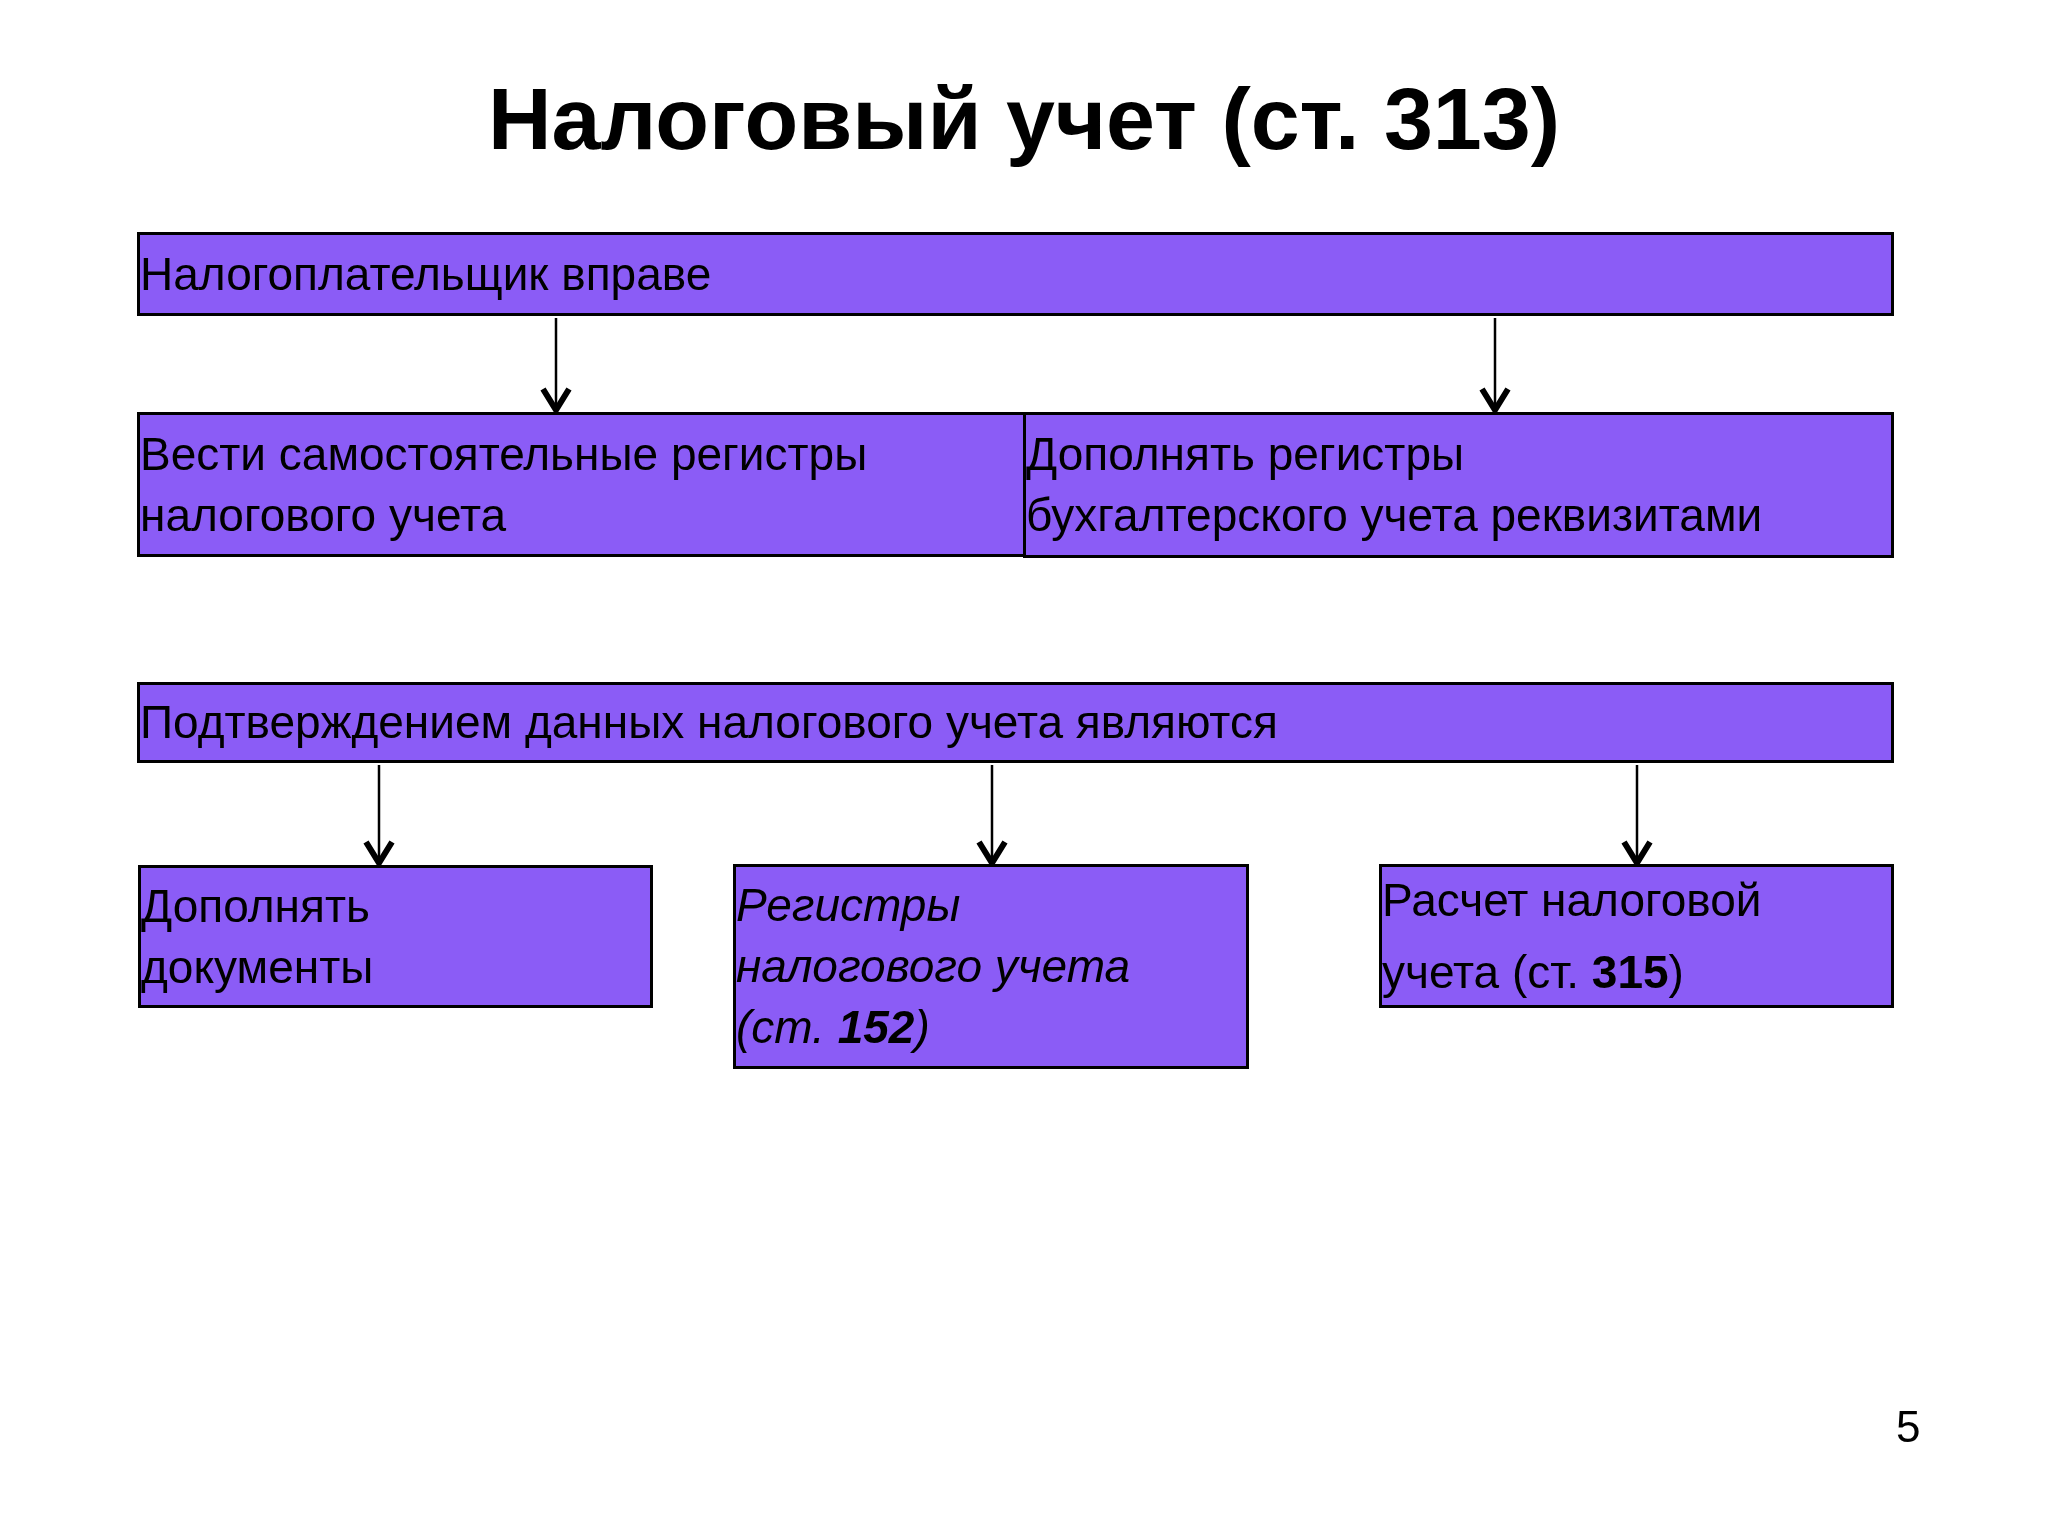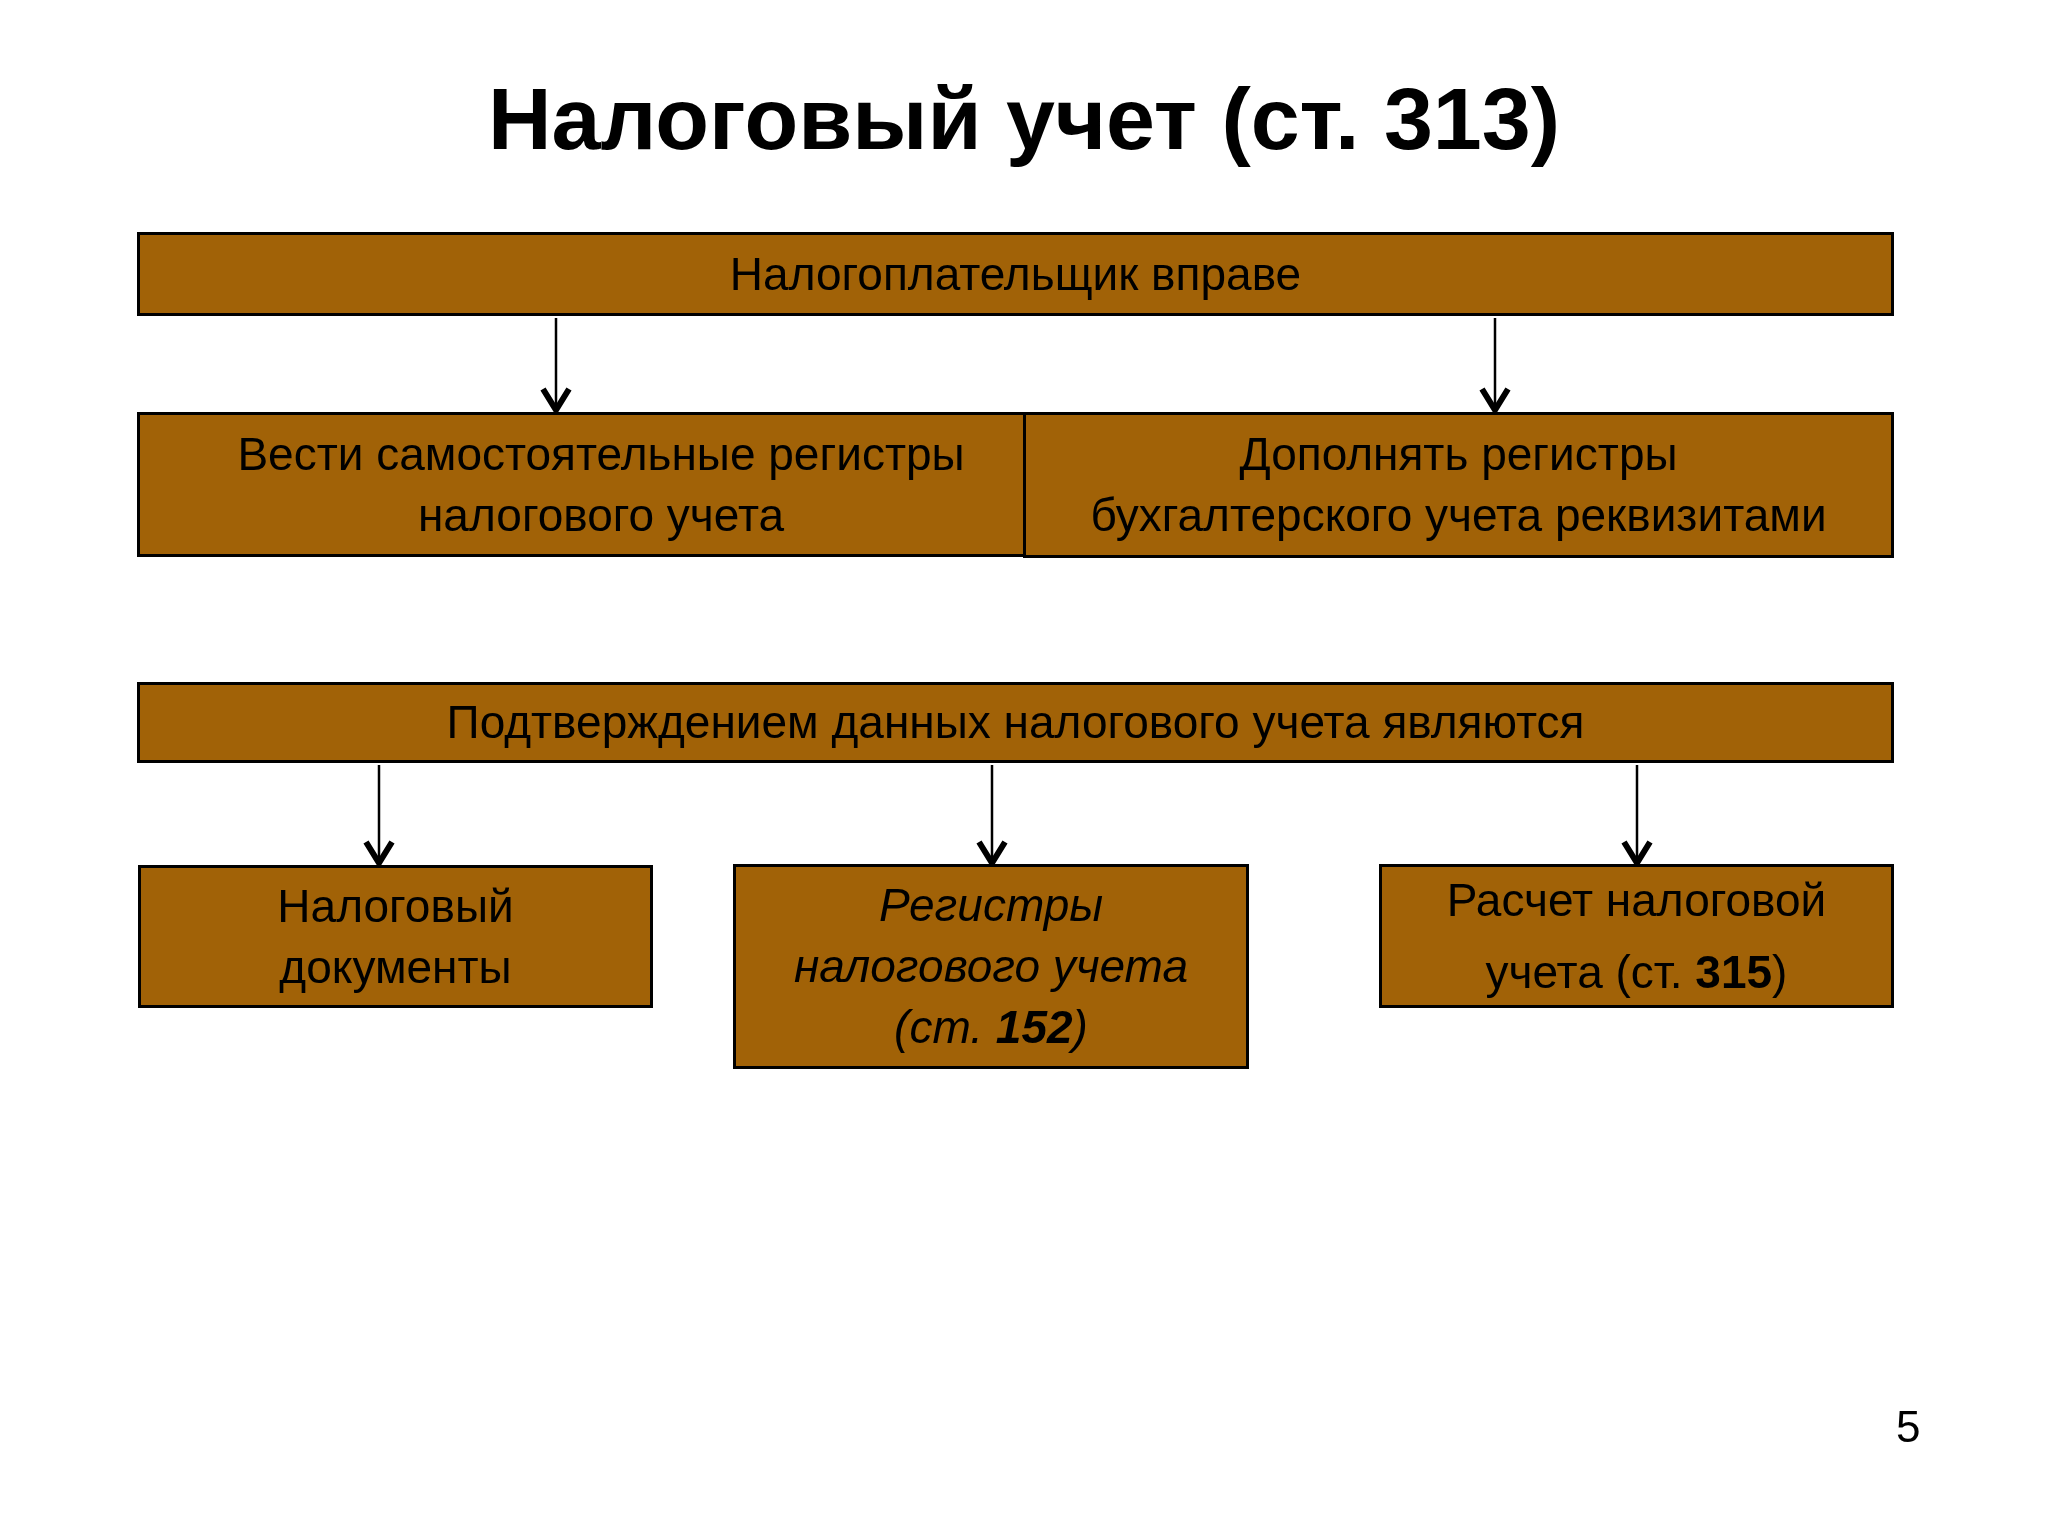--- a/index.html
+++ b/index.html
@@ -21,24 +21,24 @@
     margin: 0;
     text-align: center;
     font-size: 88px;
     font-weight: bold;
     white-space: nowrap;
   }
   .box {
     position: absolute;
     box-sizing: border-box;
     border: 3px solid #000000;
-    background: #a16207;
+    background: #8b5cf6;
     display: flex;
     flex-direction: column;
-    align-items: center;
+    align-items: flex-start;
     justify-content: center;
     text-align: center;
     font-size: 46px;
     line-height: 1.32;
   }
   .box .line { white-space: nowrap; }
   .box-root        { left: 137px;  top: 232px; width: 1757px; height: 84px;  }
   .box-opt-left    { left: 137px;  top: 412px; width: 928px;  height: 145px; }
   .box-opt-right   { left: 1023px; top: 412px; width: 871px;  height: 146px; }
   .box-confirm     { left: 137px;  top: 682px; width: 1757px; height: 81px;  }
@@ -99,21 +99,21 @@
   <svg class="arrow arrow-4" width="40" height="100" viewBox="0 0 40 100">
     <line x1="20" y1="0" x2="20" y2="94" stroke="#000000" stroke-width="2.5"></line>
     <polyline points="7,77 20,98 33,77" fill="none" stroke="#000000" stroke-width="6"></polyline>
   </svg>
   <svg class="arrow arrow-5" width="40" height="100" viewBox="0 0 40 100">
     <line x1="20" y1="0" x2="20" y2="94" stroke="#000000" stroke-width="2.5"></line>
     <polyline points="7,77 20,98 33,77" fill="none" stroke="#000000" stroke-width="6"></polyline>
   </svg>
 
   <div class="box box-primary">
-    <div class="line">Налоговый</div>
+    <div class="line">Дополнять</div>
     <div class="line">документы</div>
   </div>
 
   <div class="box box-registers">
     <div class="line">Регистры</div>
     <div class="line">налогового учета</div>
     <div class="line"><span>(ст. </span><b>152</b><span>)</span></div>
   </div>
 
   <div class="box box-taxbase">

